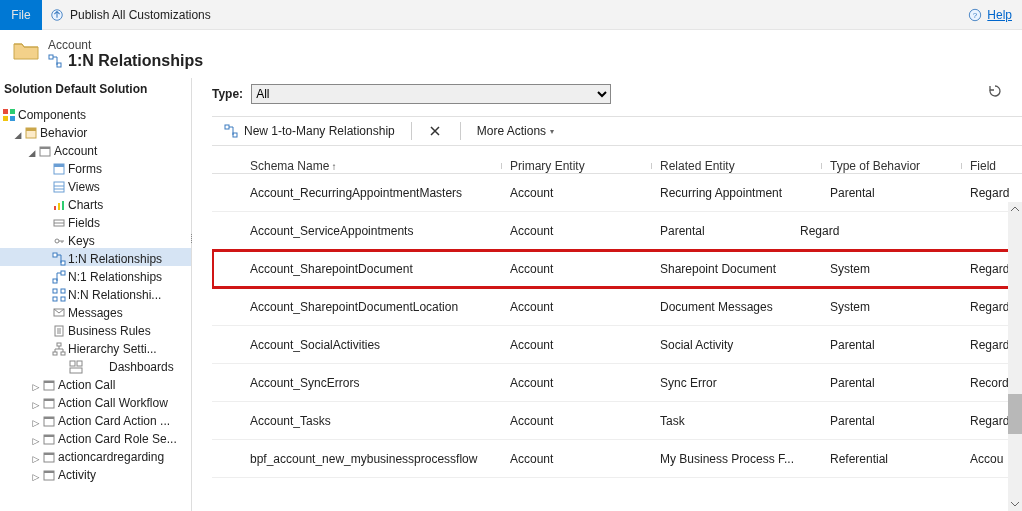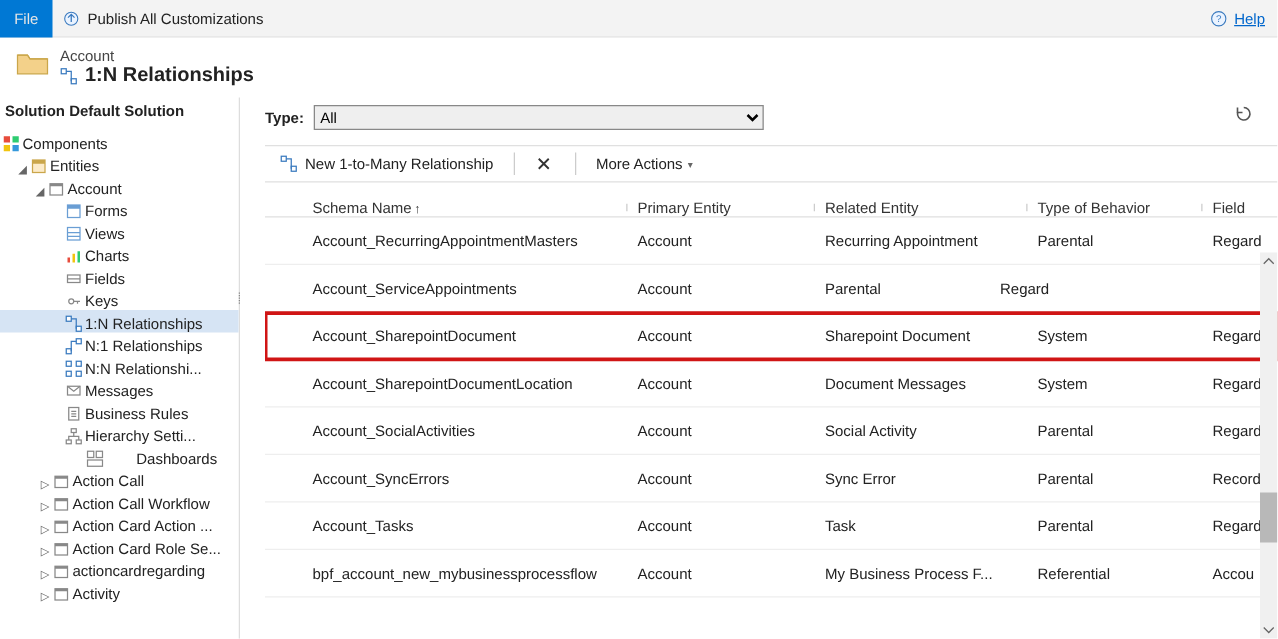--- a/index.html
+++ b/index.html
@@ -118,21 +118,21 @@
         <span>Components</span>
       </div>
       <div class="tree-row" style="padding-left:12px;">
         <span class="tw">◢</span>
         <span class="ic">
             <svg viewBox="0 0 14 14">
               <rect x="2" y="2" width="10" height="10" fill="#fcebc9" stroke="#caa64a"></rect>
               <rect x="2" y="2" width="10" height="3" fill="#caa64a"></rect>
             </svg>
           </span>
-        <span>Entities</span>
+        <span>Behavior</span>
       </div>
       <div class="tree-row" style="padding-left:26px;">
         <span class="tw">◢</span>
         <span class="ic">
             <svg viewBox="0 0 14 14">
               <rect x="2" y="3" width="10" height="9" fill="#fff" stroke="#888"></rect>
               <rect x="2" y="3" width="10" height="2" fill="#888"></rect>
             </svg>
           </span>
         <span>Account</span>

